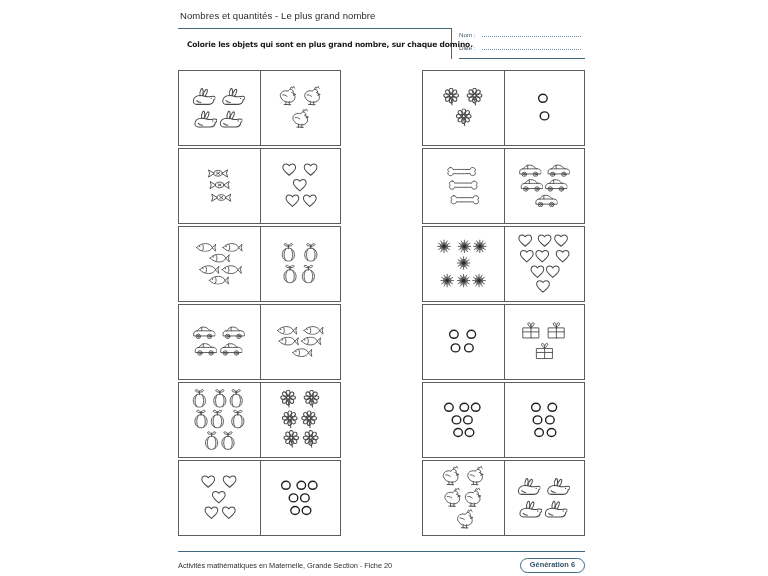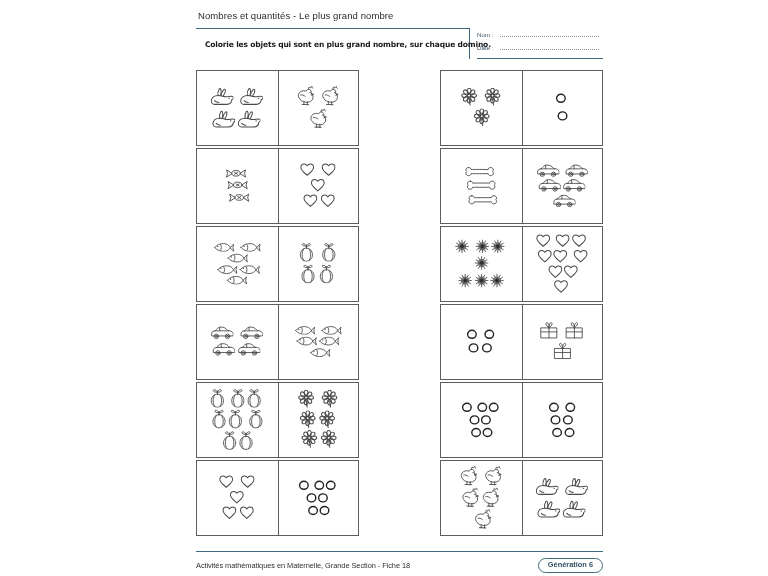--- a/index.html
+++ b/index.html
@@ -18,21 +18,21 @@
   .page {
     position: absolute;
     left: 0; top: 0;
     width: 768px;
     height: 576px;
     background: #ffffff;
   }
 
   .sheet {
     position: absolute;
-    left: 196px;
+    left: 178px;
     top: 10px;
     width: 379px;
     height: 556px;
   }
 
   
   .worksheet-title {
     font-size: 9.5px;
     color: #2b2b2b;
     letter-spacing: 0.1px;
@@ -1581,18 +1581,18 @@
     </g>
                   </svg>
                 </span>
               </div>
             </div>
           </div>
         </div>
       </div>
 
     <div class="footer">
-      <div class="footer-text">Activités mathématiques en Maternelle, Grande Section - Fiche 18</div>
+      <div class="footer-text">Activités mathématiques en Maternelle, Grande Section - Fiche 20</div>
       <div class="brand">Génération 6</div>
     </div>
 
   </div>
 </div>
 
 </body></html>

